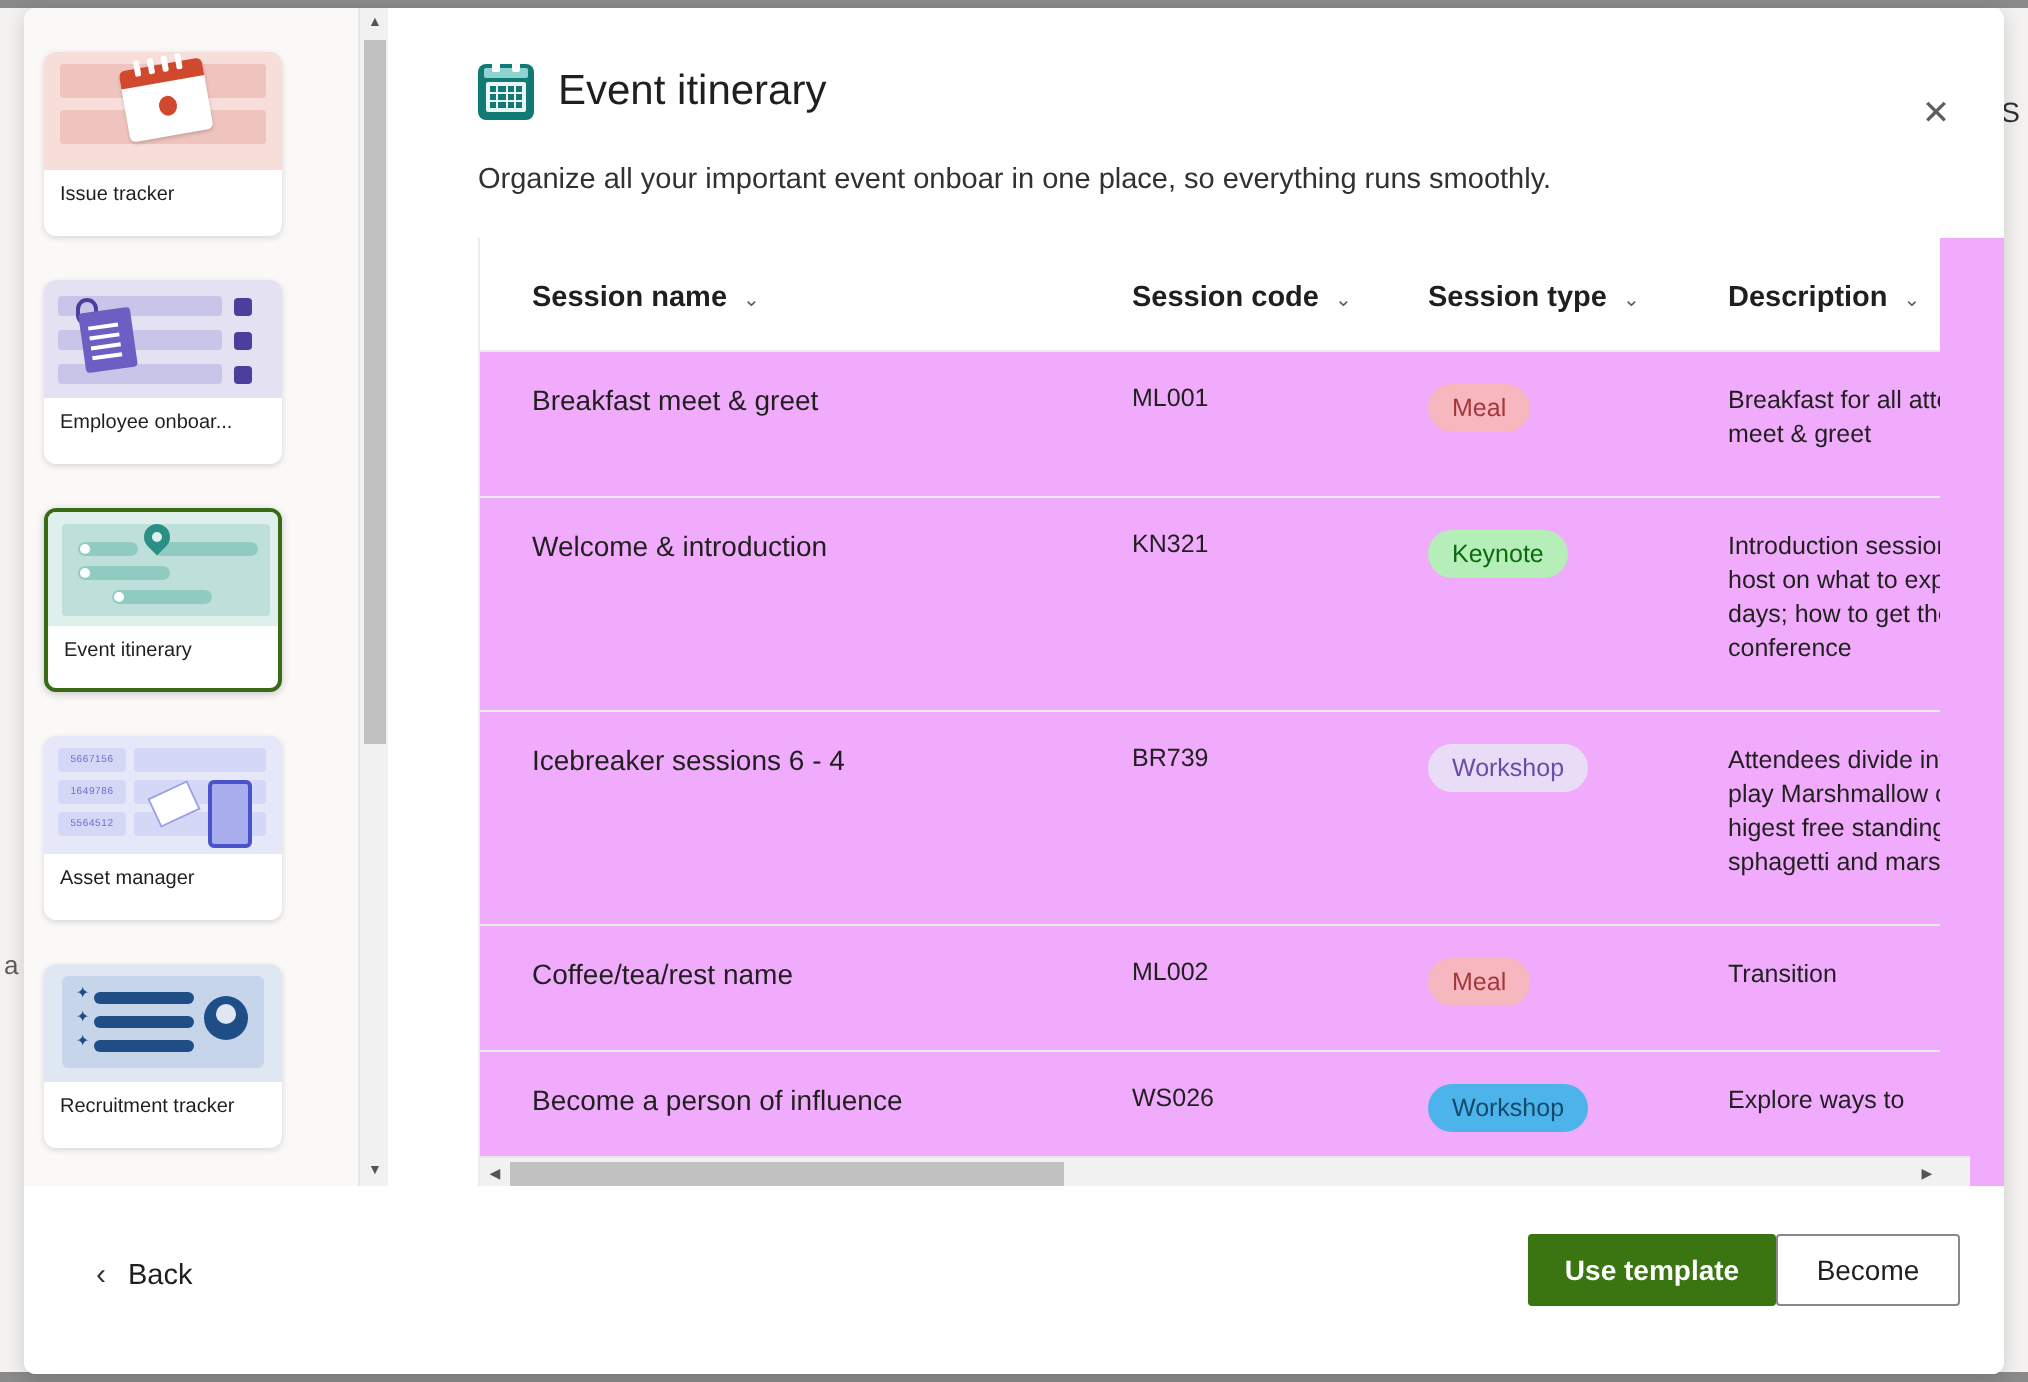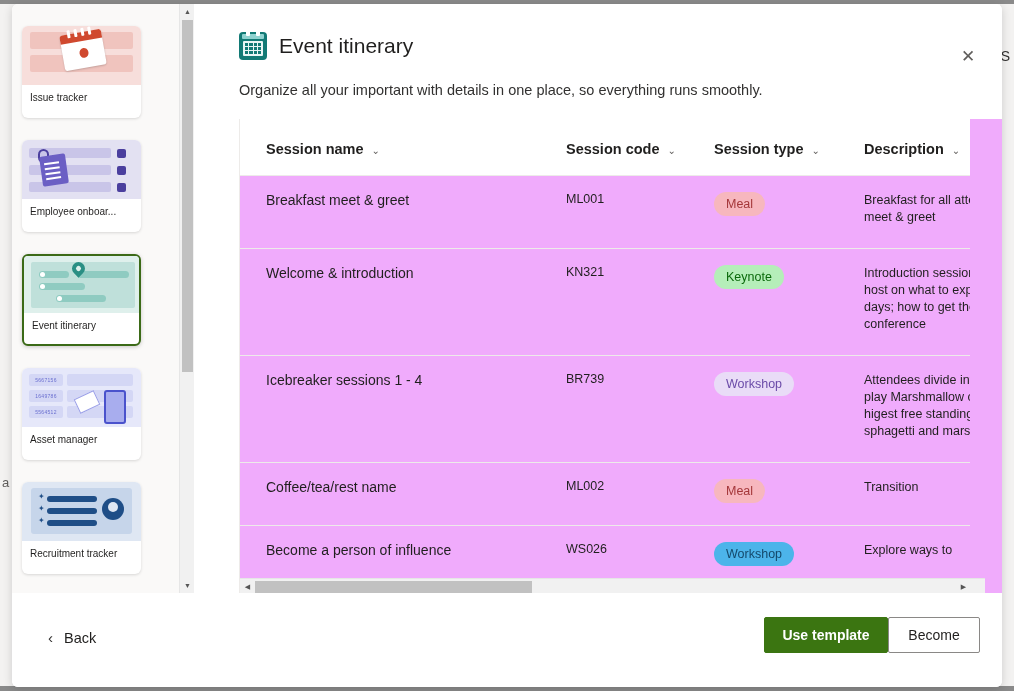--- a/index.html
+++ b/index.html
@@ -418,21 +418,21 @@
                 <i></i>
                 <i></i>
                 <i></i>
                 <i></i>
                 <i></i>
                 <i></i>
             </div>
           </div>
           <div class="dialog-title">Event itinerary</div>
         </div>
-        <div class="dialog-subtitle">Organize all your important with details in one place, so everything runs smoothly.</div>
+        <div class="dialog-subtitle">Organize all your important event onboar in one place, so everything runs smoothly.</div>
       </div>
 
       <button id="close-button">✕</button>
 
       <div id="preview-table-wrap">
         <div id="table-viewport">
           <table class="preview">
             <colgroup>
               <col class="c-name">
                 <col class="c-code">
@@ -462,21 +462,21 @@
                 <td><span class="pill" style="background-color: rgb(247, 183, 190); color: rgb(164, 55, 58);">Meal</span></td>
                 <td class="col-desc">Breakfast for all attendees and informal meet &amp; greet</td>
               </tr>
               <tr>
                 <td class="col-name">Welcome &amp; introduction</td>
                 <td class="col-code">KN321</td>
                 <td><span class="pill" style="background-color: rgb(181, 238, 185); color: rgb(11, 106, 11);">Keynote</span></td>
                 <td class="col-desc">Introduction session by the conference host on what to expect for the next two days; how to get the most of the conference</td>
               </tr>
               <tr>
-                <td class="col-name">Icebreaker sessions 1 - 4</td>
+                <td class="col-name">Icebreaker sessions 6 - 4</td>
                 <td class="col-code">BR739</td>
                 <td><span class="pill" style="background-color: rgb(233, 220, 247); color: rgb(107, 75, 168);">Workshop</span></td>
                 <td class="col-desc">Attendees divide into groups of 4 and play Marshmallow challenge: build the higest free standing structure with tape, sphagetti and marshmallow. Go!</td>
               </tr>
               <tr>
                 <td class="col-name">Coffee/tea/rest name</td>
                 <td class="col-code">ML002</td>
                 <td><span class="pill" style="background-color: rgb(247, 183, 190); color: rgb(164, 55, 58);">Meal</span></td>
                 <td class="col-desc">Transition</td>
               </tr>

